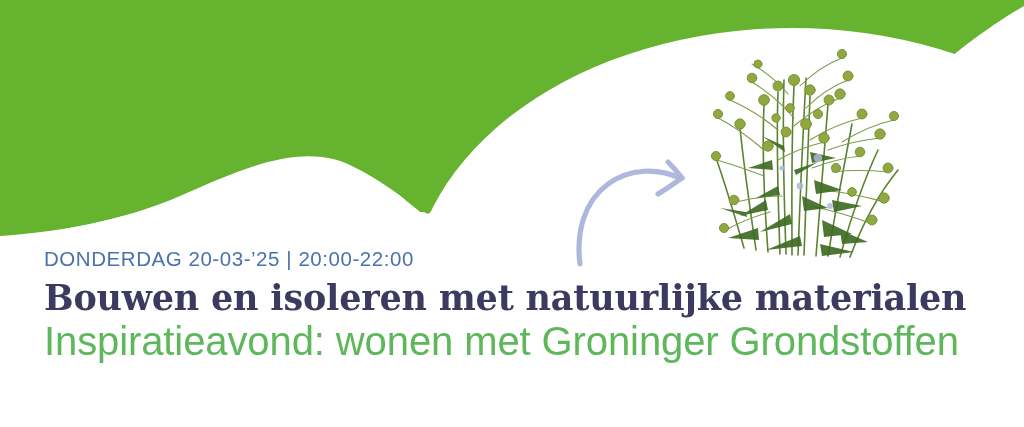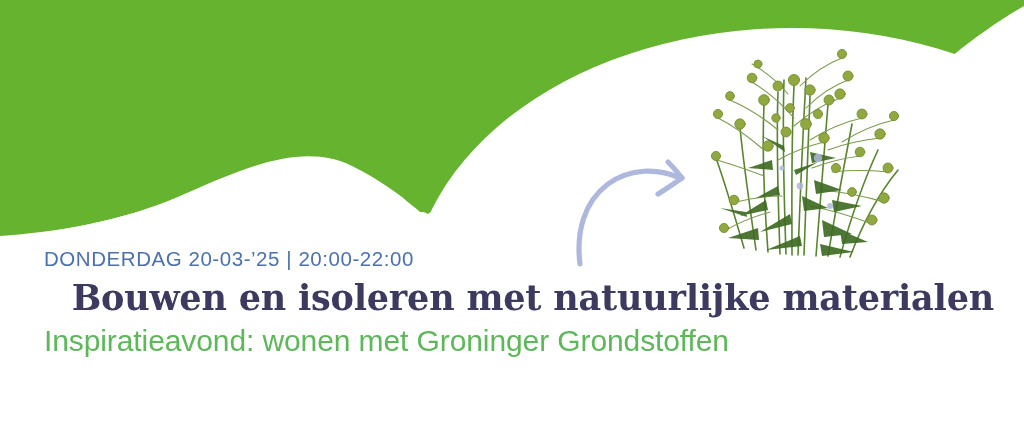--- a/index.html
+++ b/index.html
@@ -63,25 +63,24 @@
   }
   #event-title {
     font-family: "DejaVu Serif", "Liberation Serif", serif;
     font-size: 35px;
     font-weight: 700;
     color: #3C3A5E;
     line-height: 44px;
     letter-spacing: -0.2px;
     margin-top: 4px;
     white-space: nowrap;
-    text-align: right;
   }
   #event-subtitle {
     font-family: "Liberation Sans", sans-serif;
-    font-size: 30px;
+    font-size: 40px;
     font-weight: 400;
     color: #5EB75A;
     line-height: 40px;
     letter-spacing: -0.1px;
     margin-top: 1px;
     white-space: nowrap;
   }
 </style>
 </head>
 <body>

